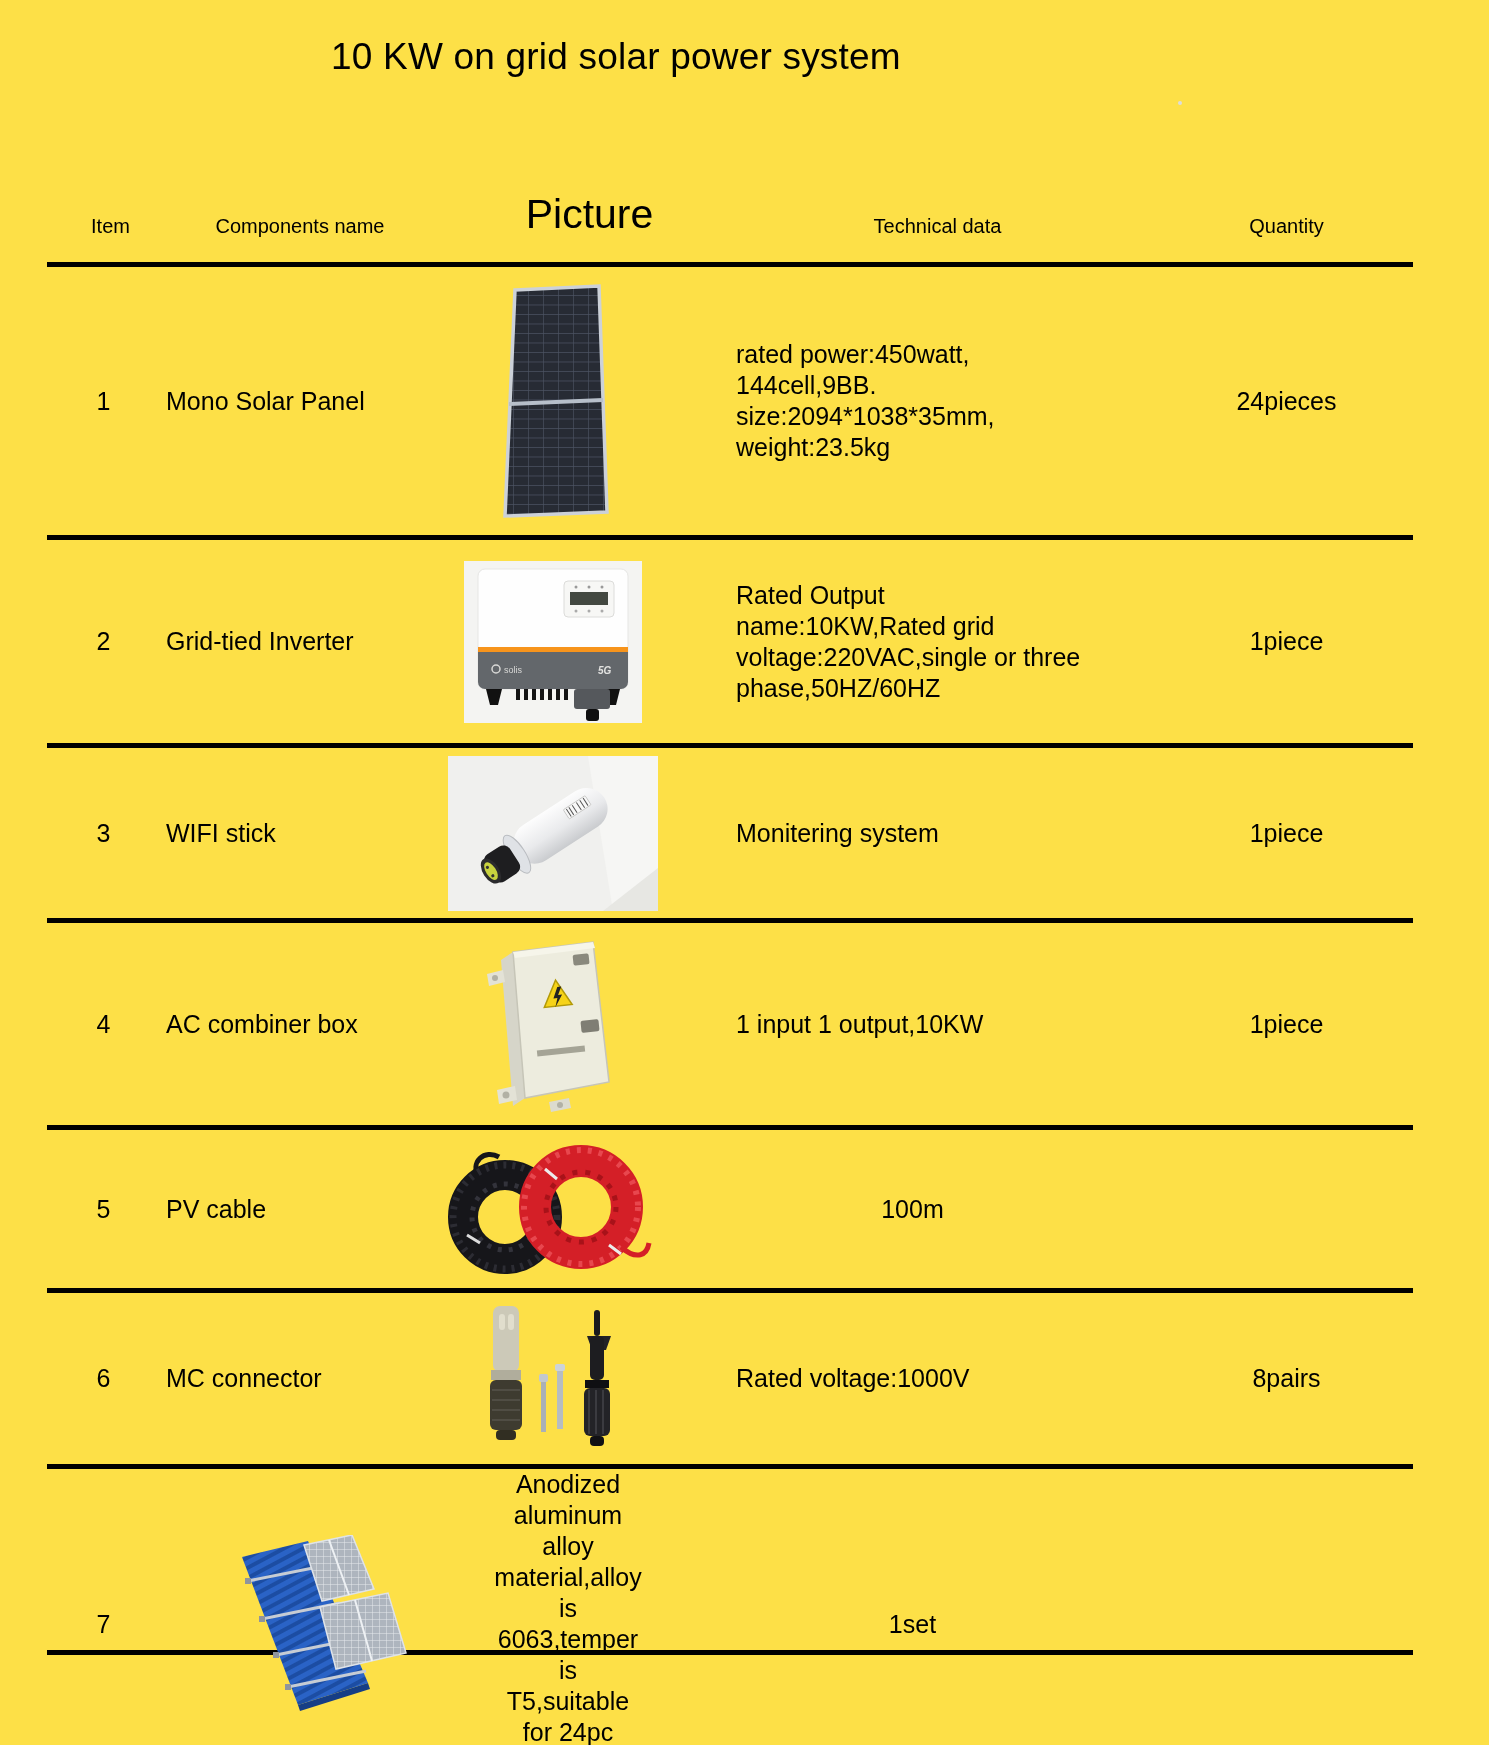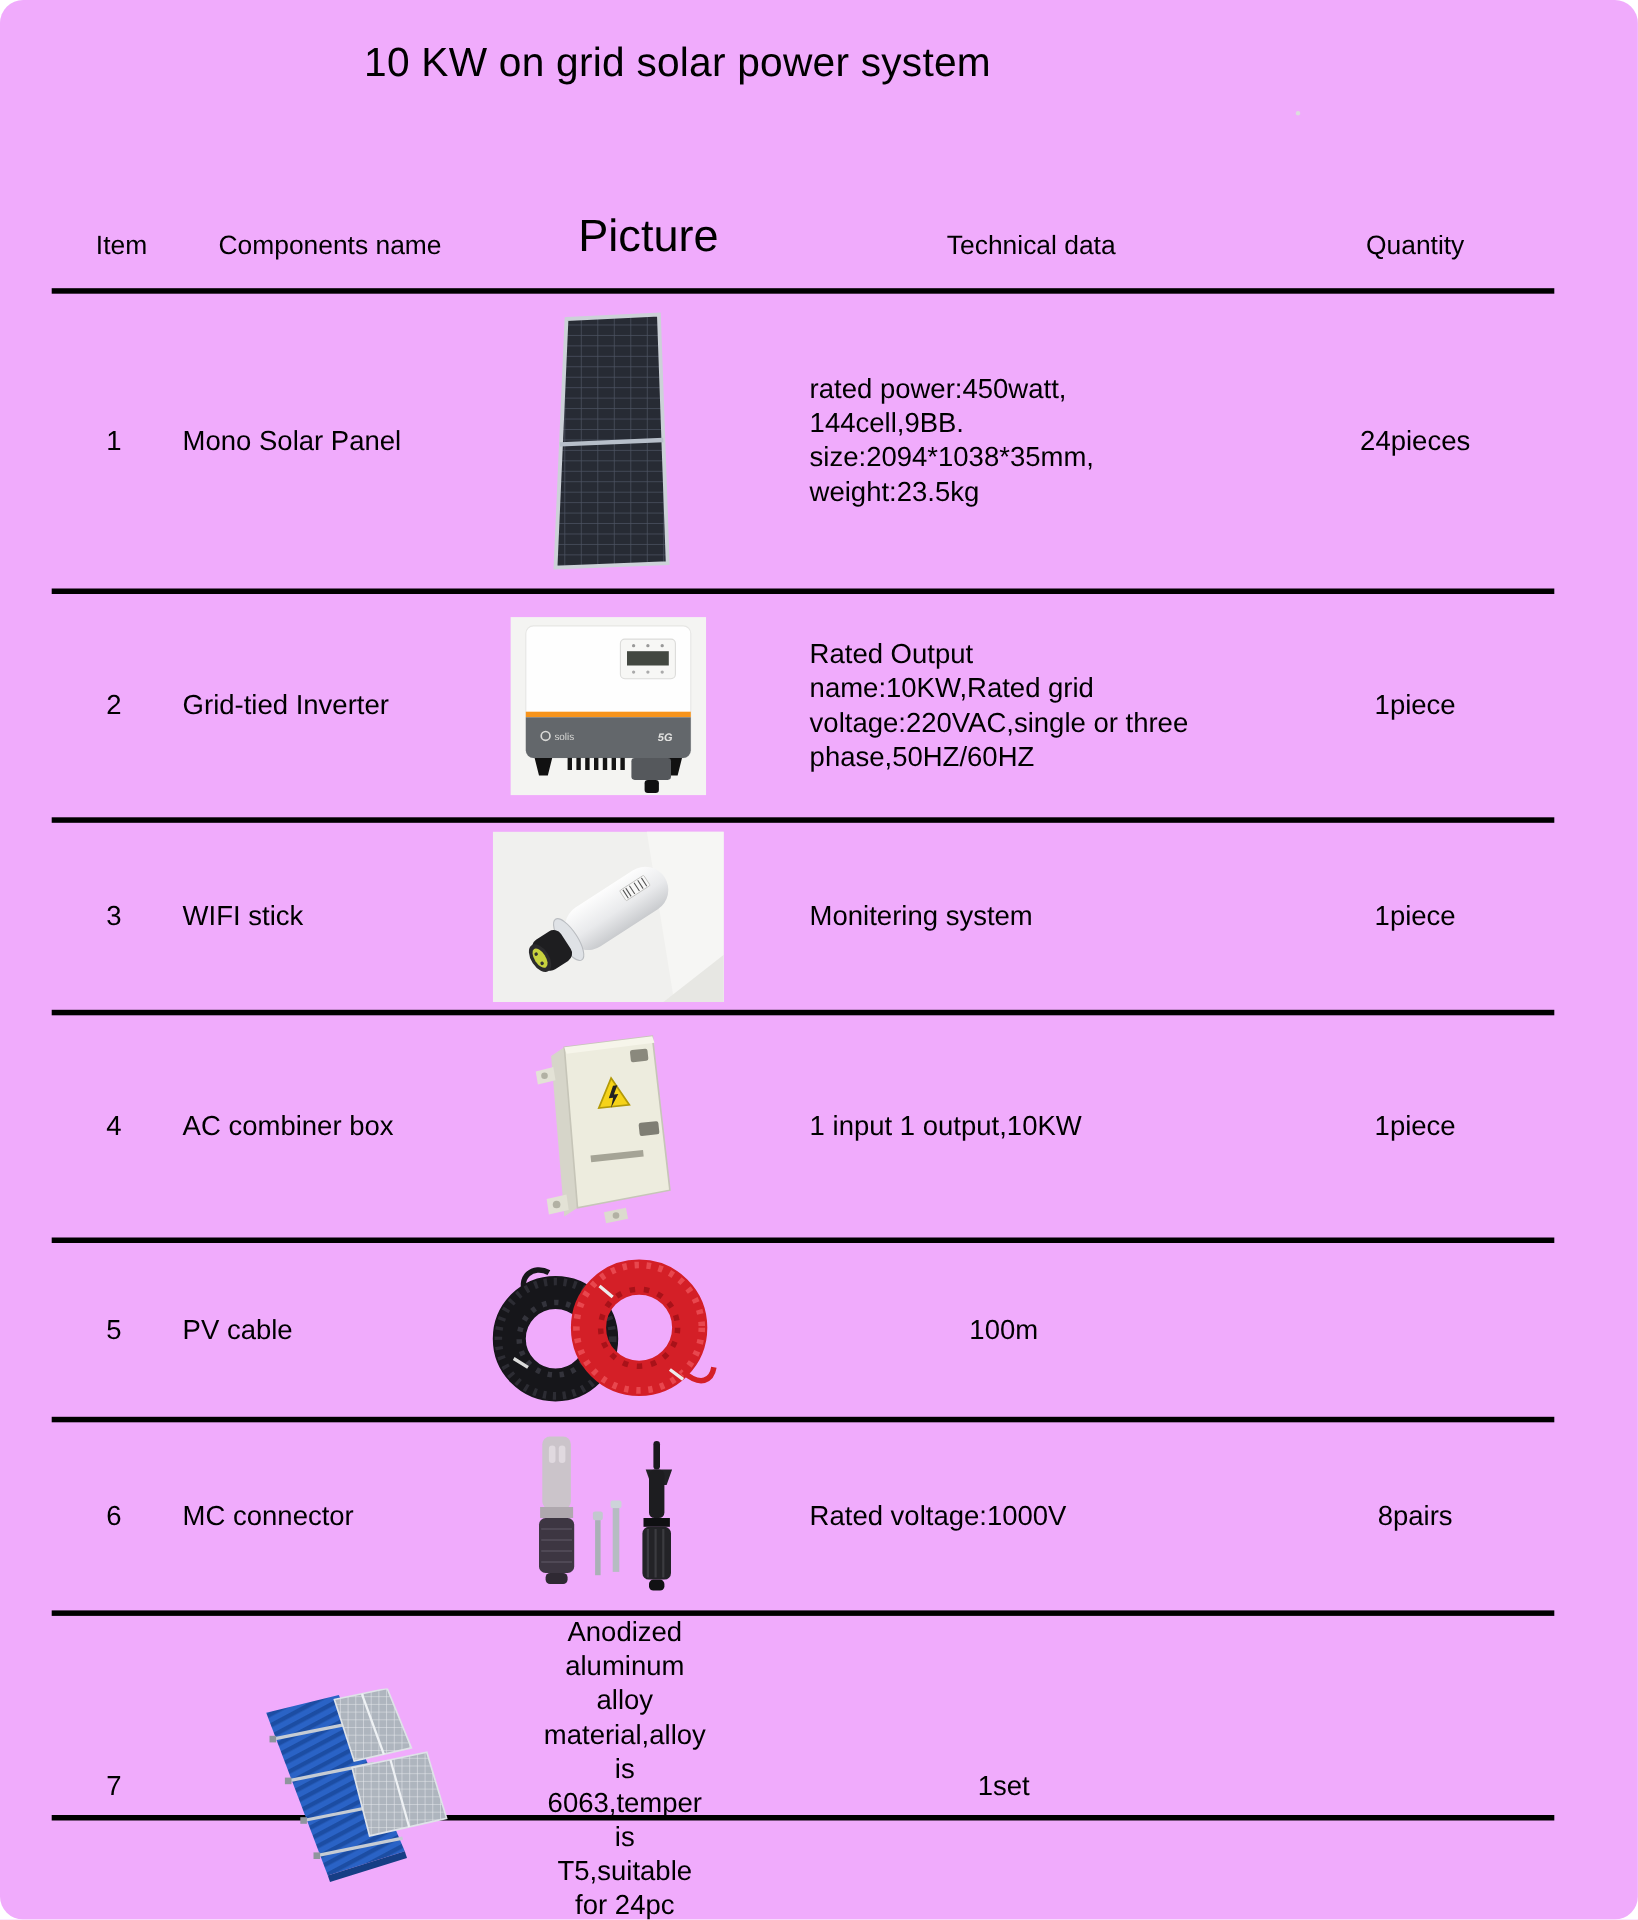--- a/index.html
+++ b/index.html
@@ -1,27 +1,27 @@
 <!DOCTYPE html>
 <html><head>
 <meta charset="utf-8">
 <style>
   * { margin:0; padding:0; box-sizing:border-box; }
   html,body { background:#ffffff; }
   body { font-family:"Liberation Sans", sans-serif; color:#000; }
-  .page { position:relative; width:1489px; height:1745px; background:#f0abfc; overflow:hidden;border-radius:21px; }
+  .page { position:relative; width:1489px; height:1745px; background:#fde047; overflow:hidden; }
 
   .title { position:absolute; top:36px; left:331px; font-size:37px; font-weight:400; letter-spacing:.2px; white-space:nowrap; }
   .stray-dot { position:absolute; left:1178px; top:101px; width:4px; height:4px; border-radius:50%; background:#dcdcdc; }
 
   .table { position:absolute; top:0; left:47px; width:1366px; }
   .grid { display:grid; grid-template-columns:113px 280px 225px 495px 253px; }
 
   .thead { height:267px; align-items:end; padding-bottom:24px; border-bottom:5px solid #000; }
-  .th { display:flex; justify-content:center; font-size:24px; }
+  .th { display:flex; justify-content:center; font-size:20px; }
   .th-item { padding-left:14px; }
   .th-picture { font-size:41px; padding-left:74px; }
   .th-tech { padding-left:50px; }
 
   .row { border-bottom:5px solid #000; }
   .cell { display:flex; align-items:center; font-size:25px; line-height:31px; }
   .c-item { justify-content:center; }
   .c-name { padding-left:6px; white-space:pre-line; }
   .c-pic  { justify-content:center; }
   .c-tech { padding:0 40px 0 71px; white-space:pre-line; }

